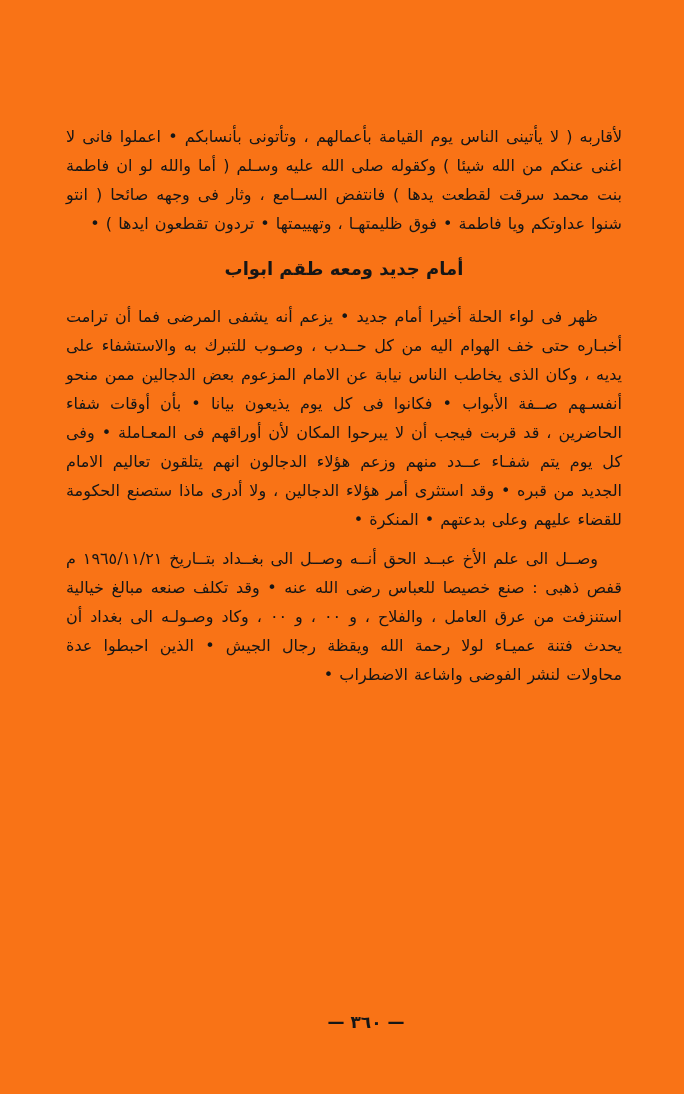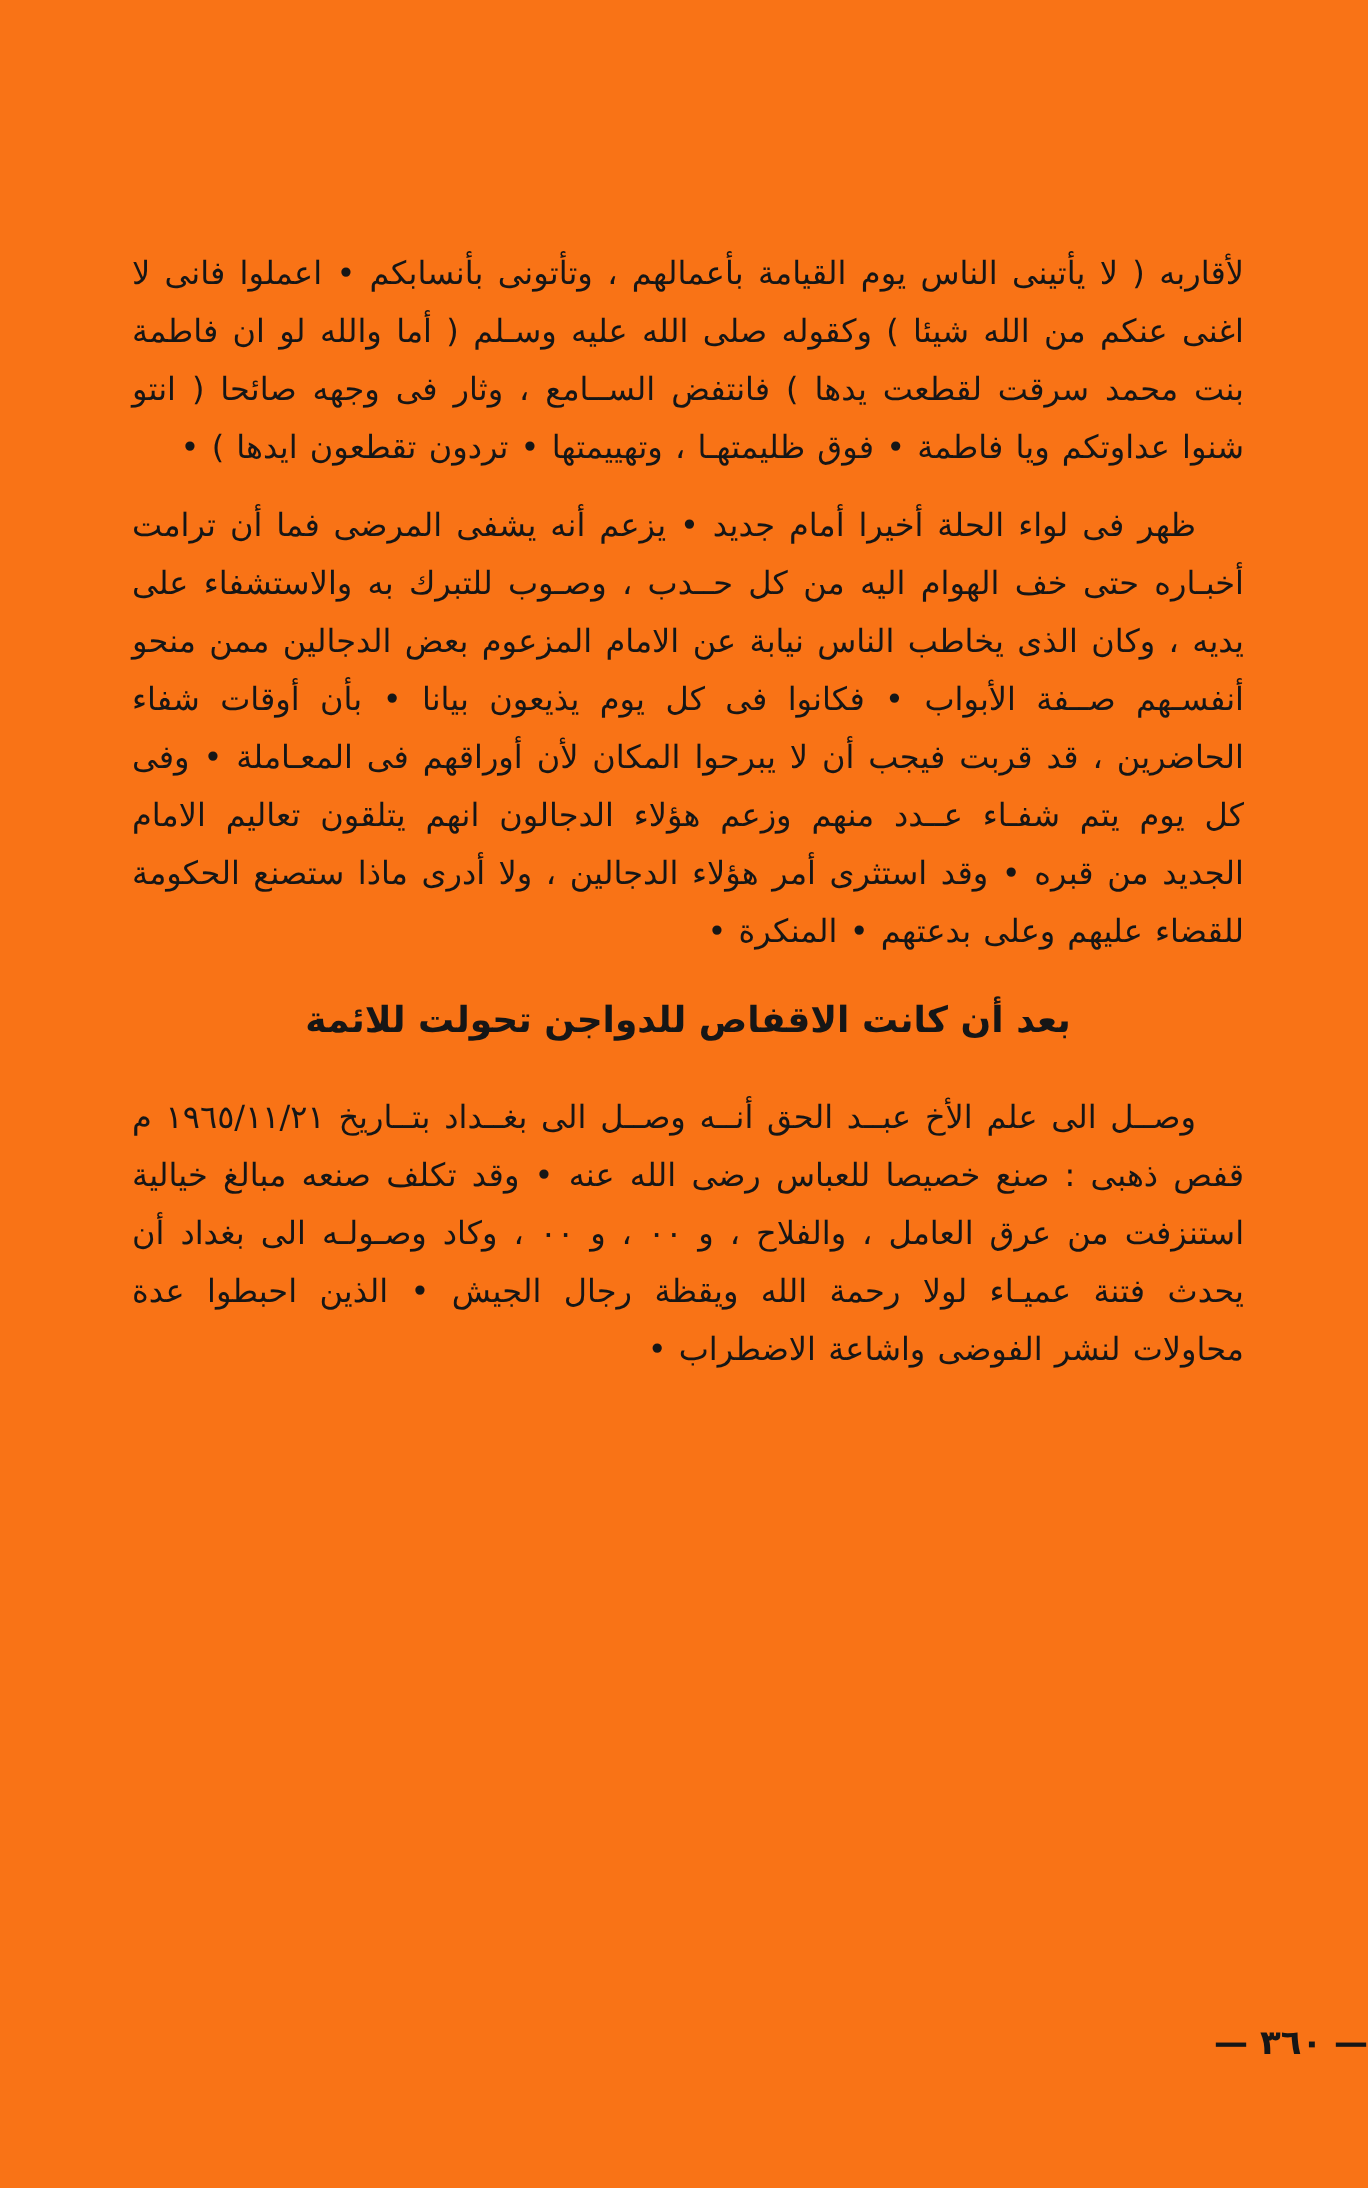--- a/index.html
+++ b/index.html
@@ -44,37 +44,37 @@
     font-weight: bold;
     font-size: 18px;
     line-height: 26px;
     margin: 18px 0 20px 0;
   }
   .page-number {
     position: absolute;
     bottom: 62px;
     left: 0;
     right: 0;
-    text-align: right;
+    text-align: center;
     font-size: 17px;
     font-weight: bold;
     letter-spacing: 1px;
     padding-left: 48px;
   }
 </style>
 </head>
 <body>
 
 <div class="page">
   <div class="content">
     <p class="para">لأقاربه ( لا يأتينى الناس يوم القيامة بأعمالهم ، وتأتونى بأنسابكم • اعملوا فانى لا اغنى عنكم من الله شيئا ) وكقوله صلى الله عليه وسـلم ( أما والله لو ان فاطمة بنت محمد سرقت لقطعت يدها ) فانتفض الســامع ، وثار فى وجهه صائحا ( انتو شنوا عداوتكم ويا فاطمة • فوق ظليمتهـا ، وتهييمتها • تردون تقطعون ايدها ) •</p>
 
+    <h2 class="heading">أمام جديد ومعه طقم ابواب</h2>
 
     <p class="para indent">ظهر فى لواء الحلة أخيرا أمام جديد • يزعم أنه يشفى المرضى فما أن ترامت أخبـاره حتى خف الهوام اليه من كل حــدب ، وصـوب للتبرك به والاستشفاء على يديه ، وكان الذى يخاطب الناس نيابة عن الامام المزعوم بعض الدجالين ممن منحو أنفسـهم صــفة الأبواب • فكانوا فى كل يوم يذيعون بيانا • بأن أوقات شفاء الحاضرين ، قد قربت فيجب أن لا يبرحوا المكان لأن أوراقهم فى المعـاملة • وفى كل يوم يتم شفـاء عــدد منهم وزعم هؤلاء الدجالون انهم يتلقون تعاليم الامام الجديد من قبره • وقد استثرى أمر هؤلاء الدجالين ، ولا أدرى ماذا ستصنع الحكومة للقضاء عليهم وعلى بدعتهم • المنكرة •</p>
 
-    <h2 class="heading">بعد أن كانت الاقفاص للدواجن تحولت للائمة</h2>
 
     <p class="para indent">وصــل الى علم الأخ عبــد الحق أنــه وصــل الى بغــداد بتــاريخ ١٩٦٥/١١/٢١ م قفص ذهبى : صنع خصيصا للعباس رضى الله عنه • وقد تكلف صنعه مبالغ خيالية استنزفت من عرق العامل ، والفلاح ، و ٠٠ ، و ٠٠ ، وكاد وصـولـه الى بغداد أن يحدث فتنة عميـاء لولا رحمة الله ويقظة رجال الجيش • الذين احبطوا عدة محاولات لنشر الفوضى واشاعة الاضطراب •</p>
 
   </div>
 
   <div class="page-number">— ٣٦٠ —</div>
 </div>
 
 </body></html>

